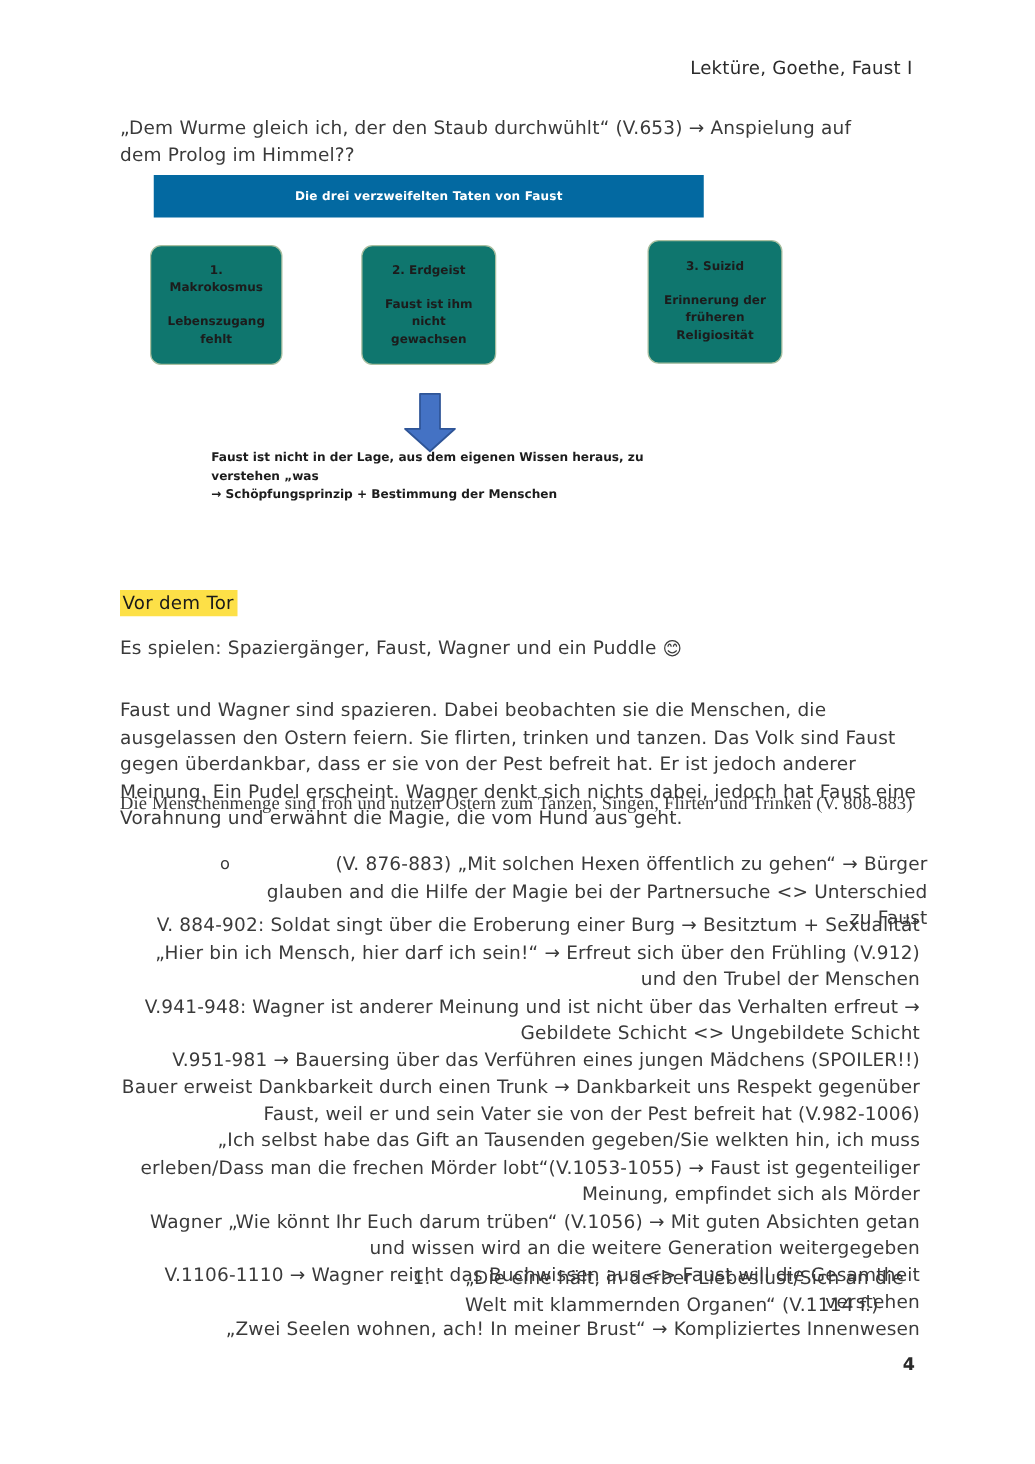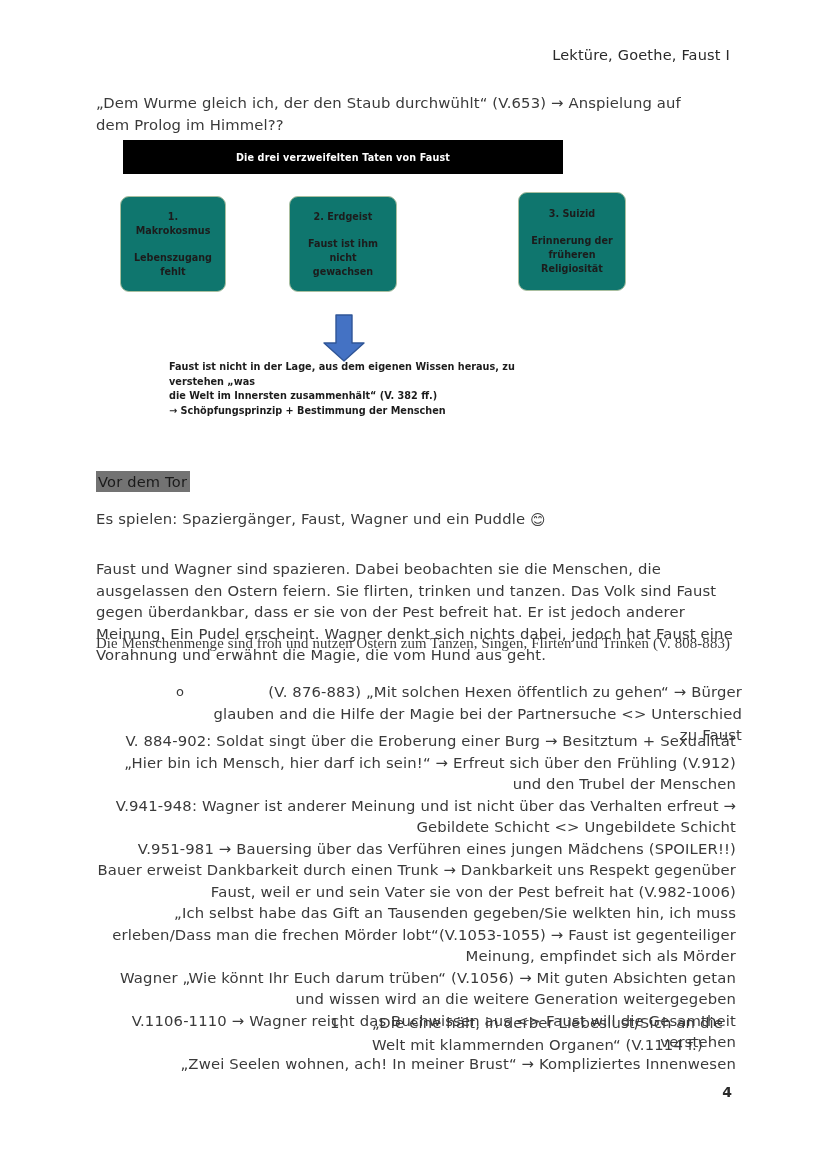--- a/index.html
+++ b/index.html
@@ -53,21 +53,21 @@
     top: 138px;
     width: 640px;
     height: 280px;
   }
   .banner {
     position: absolute;
     left: 27px;
     top: 2px;
     width: 440px;
     height: 34px;
-    background: #000000;
+    background: #0369a1;
     display: flex;
     align-items: center;
     justify-content: center;
   }
   .banner-label {
     font-family: "DejaVu Sans", sans-serif;
     font-size: 9.6px;
     font-weight: bold;
     color: #ffffff;
     letter-spacing: 0.15px;
@@ -117,21 +117,21 @@
     color: #1c1c1c;
   }
 
   
   .section-head {
     position: absolute;
     left: 96px;
     top: 472px;
   }
   .section-head .hl {
-    background: #737373;
+    background: #fde047;
     color: #1a1a1a;
     font-family: "DejaVu Sans", sans-serif;
     font-size: 14.6px;
     padding: 2px 3px 2px 2px;
     letter-spacing: 0.2px;
   }
 
   .p-cast   { position: absolute; left: 96px; top: 508px; width: 640px; }
   .emoji    { font-size: 15px; vertical-align: -1px; }
   .p-summary{ position: absolute; left: 96px; top: 558px; width: 640px; }
@@ -230,21 +230,20 @@
       <div class="line">früheren</div>
       <div class="line">Religiosität</div>
     </div>
 
     <svg class="down-arrow" viewBox="0 0 44 50">
       <polygon points="14,2 30,2 30,30 42,30 22,48 2,30 14,30" fill="#4472C4" stroke="#2f5597" stroke-width="1.4" stroke-linejoin="round"></polygon>
     </svg>
 
     <div class="diagram-caption">
       <div>Faust ist nicht in der Lage, aus dem eigenen Wissen heraus, zu verstehen „was</div>
-      <div>die Welt im Innersten zusammenhält“ (V. 382 ff.)</div>
       <div>→ Schöpfungsprinzip + Bestimmung der Menschen</div>
     </div>
 
   </div>
 
   <div class="section-head">
     <span class="hl">Vor dem Tor</span>
   </div>
 
   <div class="hand p-cast">

